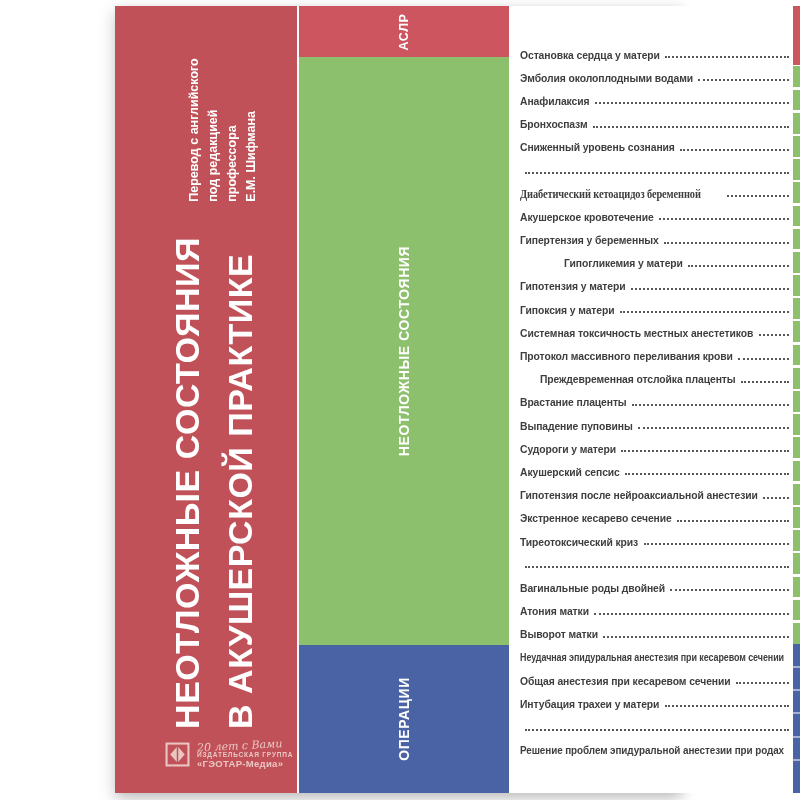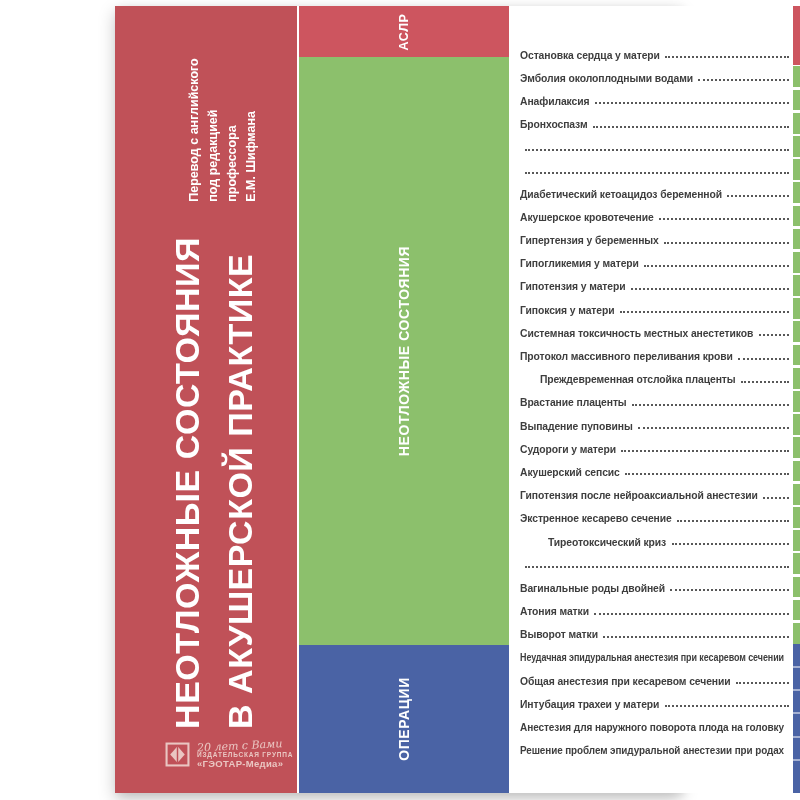--- a/index.html
+++ b/index.html
@@ -155,44 +155,45 @@
             <span class="rtitle" style="width: 69.4547px;"><span class="fit" style="transform: scaleX(0.9);">Анафилаксия</span></span>
             <span class="dots"></span>
             <span class="numbox">3</span>
           </div>
           <div class="row s-green">
             <span class="rtitle" style="width: 67.4719px;"><span class="fit" style="transform: scaleX(0.9);">Бронхоспазм</span></span>
             <span class="dots"></span>
             <span class="numbox">4</span>
           </div>
           <div class="row s-green">
+            <span class="rtitle" style="width: 154.772px;"><span class="fit" style="transform: scaleX(0.9);">Сниженный уровень сознания</span></span>
             <span class="dots"></span>
             <span class="numbox">5</span>
           </div>
           <div class="row s-green">
             <span class="dots"></span>
             <span class="numbox">6</span>
           </div>
           <div class="row s-green">
-            <span class="rtitle" style="width: 201.966px;"><span class="fit" style="transform: scaleX(0.9);">Диабетический кетоацидоз беременной</span></span>
+            <span class="rtitle" style="width: 201.966px; font-family: Liberation Serif, serif;"><span class="fit" style="transform: scaleX(0.9);">Диабетический кетоацидоз беременной</span></span>
             <span class="dots"></span>
             <span class="numbox">7</span>
           </div>
           <div class="row s-green">
             <span class="rtitle" style="width: 133.622px;"><span class="fit" style="transform: scaleX(0.9);">Акушерское кровотечение</span></span>
             <span class="dots"></span>
             <span class="numbox">8</span>
           </div>
           <div class="row s-green">
             <span class="rtitle" style="width: 138.741px;"><span class="fit" style="transform: scaleX(0.9);">Гипертензия у беременных</span></span>
             <span class="dots"></span>
             <span class="numbox">9</span>
           </div>
           <div class="row s-green">
-            <span class="rtitle" style="width: 118.8px;"><span class="fit" style="transform: scaleX(0.9);">Гипогликемия у матери</span></span>
+            <span class="rtitle" style="width: 118.8px; margin-left: 44px;"><span class="fit" style="transform: scaleX(0.9);">Гипогликемия у матери</span></span>
             <span class="dots"></span>
             <span class="numbox">10</span>
           </div>
           <div class="row s-green">
             <span class="rtitle" style="width: 105.497px;"><span class="fit" style="transform: scaleX(0.9);">Гипотензия у матери</span></span>
             <span class="dots"></span>
             <span class="numbox">11</span>
           </div>
           <div class="row s-green">
             <span class="rtitle" style="width: 94.5141px;"><span class="fit" style="transform: scaleX(0.9);">Гипоксия у матери</span></span>
@@ -238,21 +239,21 @@
             <span class="rtitle" style="width: 237.797px;"><span class="fit" style="transform: scaleX(0.9);">Гипотензия после нейроаксиальной анестезии</span></span>
             <span class="dots"></span>
             <span class="numbox">20</span>
           </div>
           <div class="row s-green">
             <span class="rtitle" style="width: 151.678px;"><span class="fit" style="transform: scaleX(0.9);">Экстренное кесарево сечение</span></span>
             <span class="dots"></span>
             <span class="numbox">21</span>
           </div>
           <div class="row s-green">
-            <span class="rtitle" style="width: 118.139px; margin-left: 28px;"><span class="fit" style="transform: scaleX(0.9);">Тиреотоксический криз</span></span>
+            <span class="rtitle" style="width: 118.139px;"><span class="fit" style="transform: scaleX(0.9);">Тиреотоксический криз</span></span>
             <span class="dots"></span>
             <span class="numbox">22</span>
           </div>
           <div class="row s-green">
             <span class="dots"></span>
             <span class="numbox">23</span>
           </div>
           <div class="row s-green">
             <span class="rtitle" style="width: 145.069px;"><span class="fit" style="transform: scaleX(0.9);">Вагинальные роды двойней</span></span>
             <span class="dots"></span>
@@ -277,21 +278,20 @@
             <span class="rtitle" style="width: 210.544px;"><span class="fit" style="transform: scaleX(0.9);">Общая анестезия при кесаревом сечении</span></span>
             <span class="dots"></span>
             <span class="numbox">28</span>
           </div>
           <div class="row s-blue">
             <span class="rtitle" style="width: 139.373px;"><span class="fit" style="transform: scaleX(0.9);">Интубация трахеи у матери</span></span>
             <span class="dots"></span>
             <span class="numbox">29</span>
           </div>
           <div class="row s-blue">
-            <span class="rtitle" style="width: 264px;"><span class="fit" style="transform: scaleX(0.874082);">Анестезия для наружного поворота плода на головку</span></span>
             <span class="dots"></span>
             <span class="numbox">30</span>
           </div>
           <div class="row s-blue">
             <span class="rtitle" style="width: 264px;"><span class="fit" style="transform: scaleX(0.860329);">Решение проблем эпидуральной анестезии при родах</span></span>
             <span class="dots"></span>
             <span class="numbox">31</span>
           </div>
         </div>
     </div>

